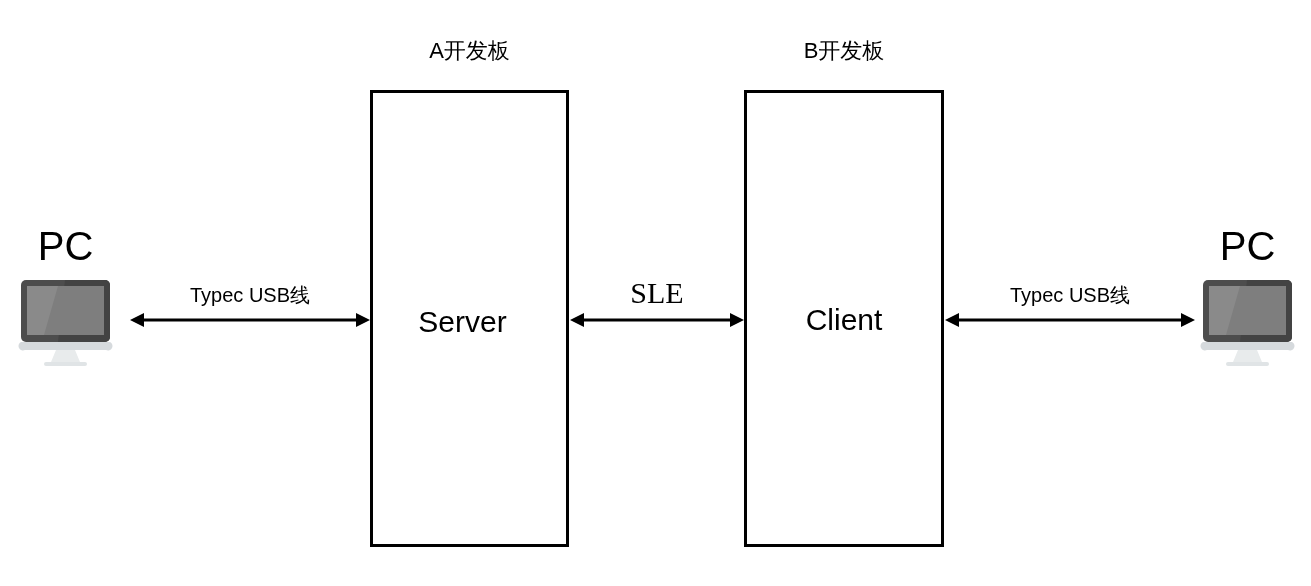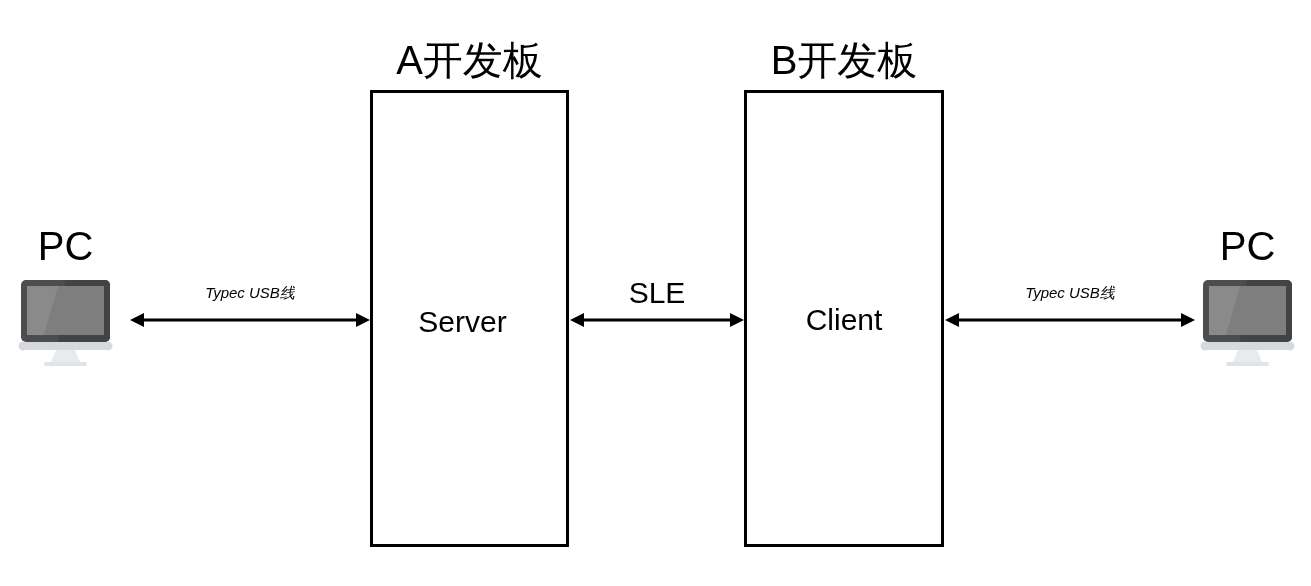--- a/index.html
+++ b/index.html
@@ -19,21 +19,21 @@
   
   .board-box {
     position: absolute;
     border: 3px solid #000000;
     background: #ffffff;
     box-sizing: border-box;
   }
   .board-title {
     position: absolute;
     text-align: center;
-    font-size: 40px;
+    font-size: 22px;
     color: #000000;
     white-space: nowrap;
     line-height: 1;
   }
   .board-role {
     position: absolute;
     text-align: center;
     font-size: 30px;
     color: #000000;
     white-space: nowrap;
@@ -46,21 +46,21 @@
     height: 22px;
   }
   .arrow svg { display: block; }
   .arrow-label {
     position: absolute;
     text-align: center;
     white-space: nowrap;
     color: #000000;
     line-height: 1;
   }
-  .label-small { font-size: 15px; font-style: italic; }
+  .label-small { font-size: 20px; }
   .label-big { font-size: 30px; }
 
   
   .pc-group { position: absolute; }
   .pc-label {
     position: absolute;
     text-align: center;
     font-size: 40px;
     color: #000000;
     white-space: nowrap;
@@ -101,21 +101,21 @@
       <line x1="10" y1="11" x2="230" y2="11" stroke="#000000" stroke-width="3"></line>
       <polygon points="0,11 14,4 14,18" fill="#000000"></polygon>
       <polygon points="240,11 226,4 226,18" fill="#000000"></polygon>
     </svg>
   </div>
 
   <div class="board-title" style="left:370px; top:40px; width:199px;">A开发板</div>
   <div class="board-box" style="left:370px; top:90px; width:199px; height:457px;"></div>
   <div class="board-role" style="left:370px; top:307px; width:185px;">Server</div>
 
-  <div class="arrow-label label-big" style="left:570px; top:278px; width:174px;">SLE</div>
+  <div class="arrow-label label-big" style="left:570px; top:278px; width:174px;font-family:Liberation Serif, serif;">SLE</div>
   <div class="arrow" style="left:570px; top:309px; width:174px;">
     <svg width="174" height="22" viewBox="0 0 174 22" xmlns="http://www.w3.org/2000/svg">
       <line x1="10" y1="11" x2="164" y2="11" stroke="#000000" stroke-width="3"></line>
       <polygon points="0,11 14,4 14,18" fill="#000000"></polygon>
       <polygon points="174,11 160,4 160,18" fill="#000000"></polygon>
     </svg>
   </div>
 
   <div class="board-title" style="left:744px; top:40px; width:200px;">B开发板</div>
   <div class="board-box" style="left:744px; top:90px; width:200px; height:457px;"></div>

